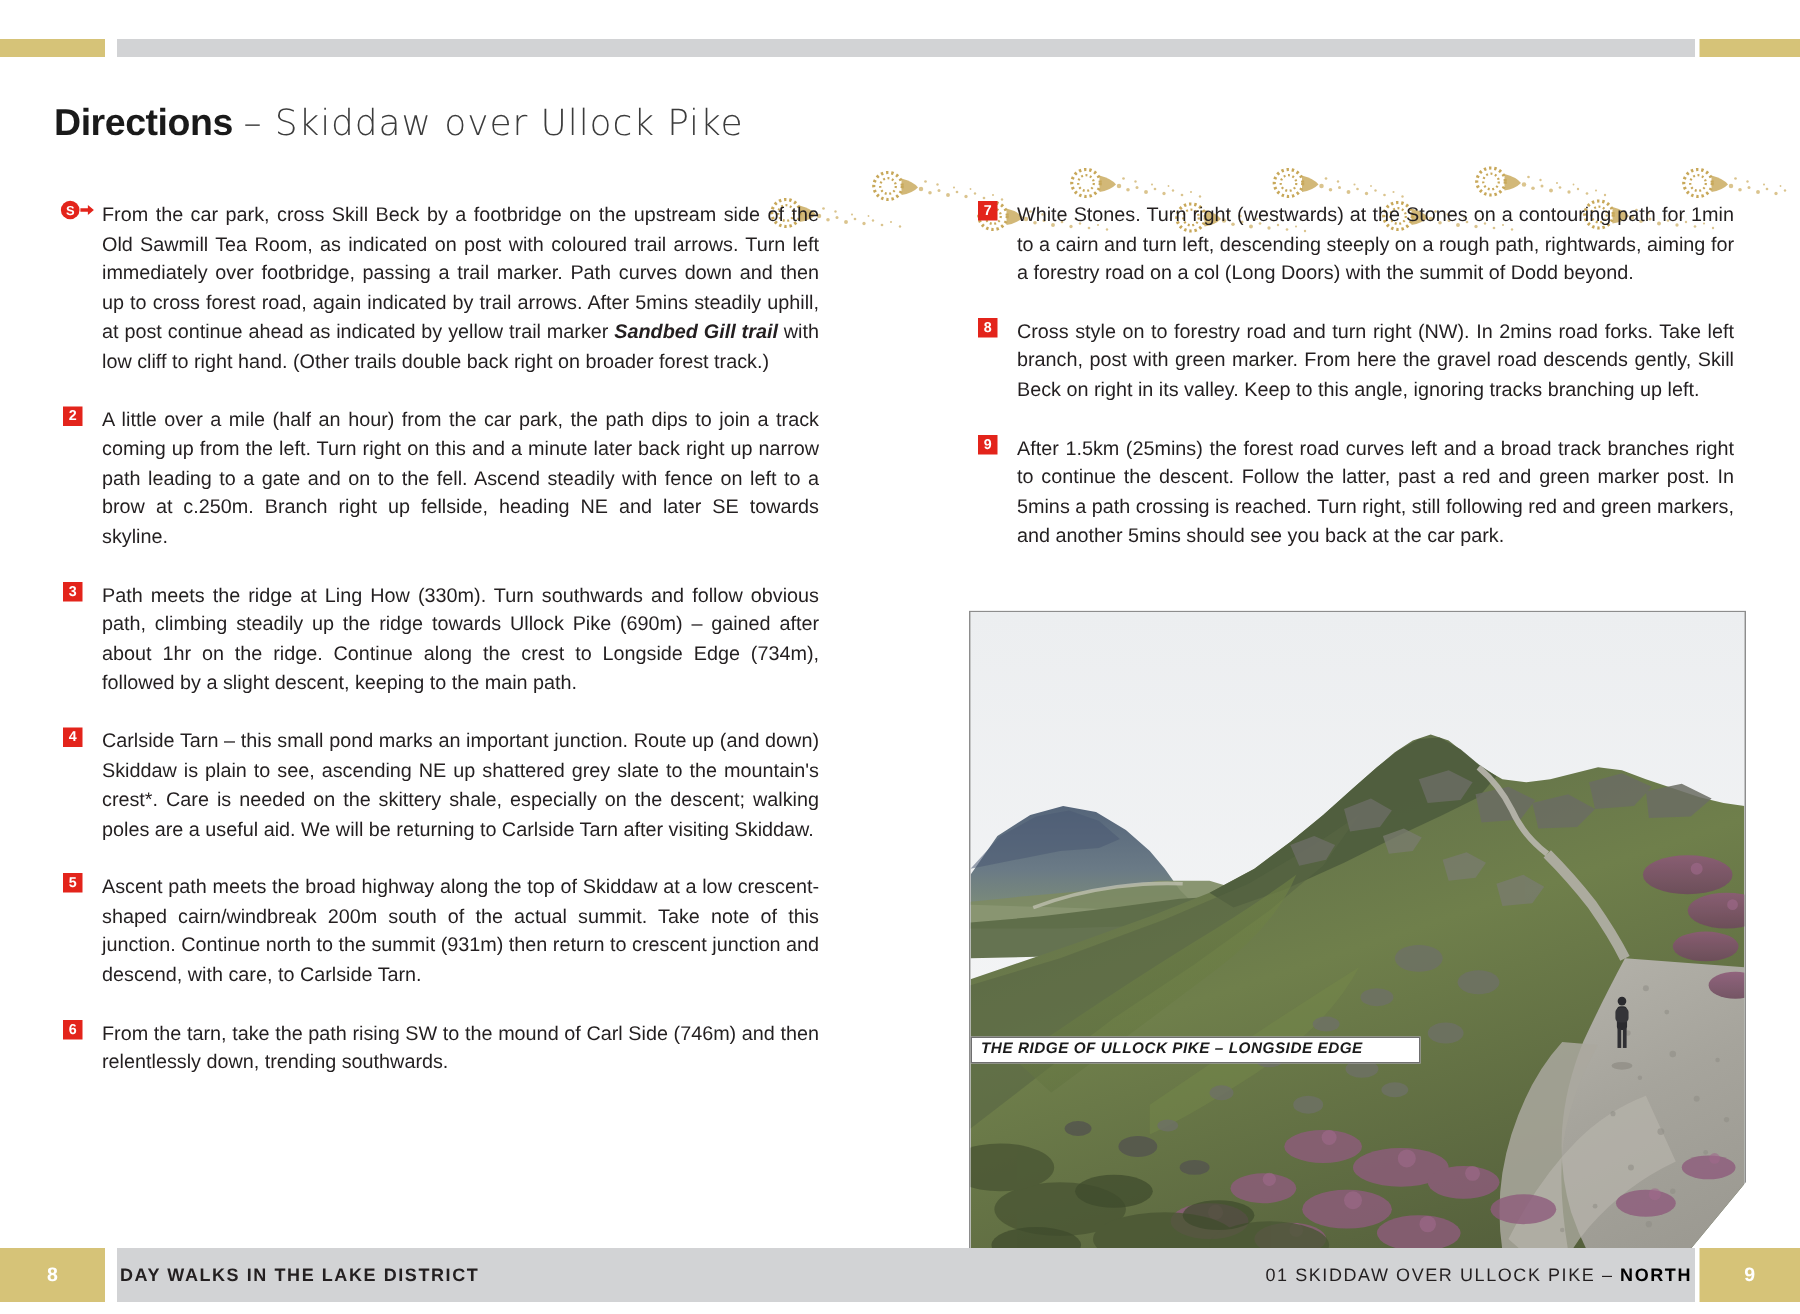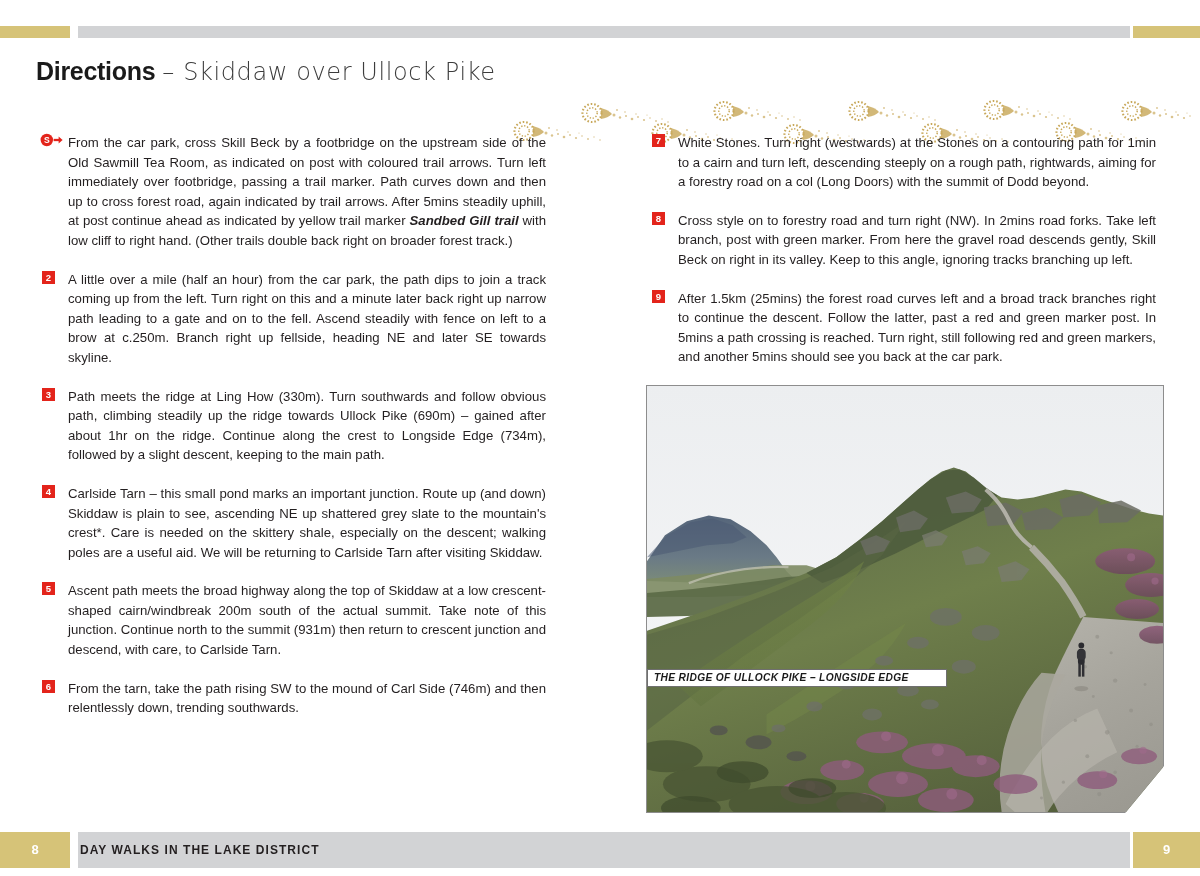--- a/index.html
+++ b/index.html
@@ -14,21 +14,21 @@
   }
 
   
   .topbar{position:absolute;left:0;top:26px;width:1200px;height:12px;}
   .topbar .seg{position:absolute;top:0;height:12px;}
   .topbar .gold-l{left:0;width:70px;background:#d6c378;}
   .topbar .gray{left:78px;width:1052px;background:#d2d3d5;}
   .topbar .gold-r{left:1133px;width:67px;background:#d6c378;}
 
   
-  .header{position:absolute;left:0;top:51px;width:1068px;height:62px;}
+  .header{position:absolute;left:0;top:62px;width:1068px;height:62px;}
   .page-title{
     position:absolute;left:36px;top:6px;
     font-size:25px;letter-spacing:.1px;white-space:nowrap;
   }
   .page-title .strong{font-weight:bold;color:#1a1a1a;letter-spacing:-.3px;}
   .page-title .light{
     font-weight:300;color:#3c3c3c;
     font-family:"DejaVu Sans", sans-serif;
     font-size:24px;letter-spacing:.6px;
   }
@@ -63,21 +63,21 @@
   
   .badge-start{position:absolute;left:4px;top:0px;width:24px;height:14px;}
   .badge-sc{position:absolute;left:0px;top:1px;width:24px;height:14px;}
 
   
   .subnote{position:relative;padding-left:32px;margin-left:34px;margin-bottom:19px;}
   .subnote .step-body{text-align:left;}
 
   
   .photo-wrap{
-    position:absolute;left:646px;top:385px;
+    position:absolute;left:646px;top:407px;
     width:518px;height:307px;
   }
   .photo{
     position:absolute;left:0;top:0;width:518px;height:428px;
     border:1px solid #8d8d8d;
     box-sizing:border-box;
     overflow:hidden;
     -webkit-clip-path:polygon(0 0,100% 0,100% 89%,92.5% 100%,0 100%);
     clip-path:polygon(0 0,100% 0,100% 89%,92.5% 100%,0 100%);
     background:#eef0f0;
@@ -424,14 +424,17 @@
 </div>
 
 <div class="footer">
   <div class="band f-gold-l"></div>
   <div class="band f-gray"></div>
   <div class="band f-gold-r"></div>
 
   <div class="f-pagenum left">8</div>
   <div class="f-text left">DAY WALKS IN THE LAKE DISTRICT</div>
 
+  <div class="f-text right">
+    <span class="pre">01 SKIDDAW OVER ULLOCK PIKE – </span><span class="north">NORTH</span>
+  </div>
   <div class="f-pagenum right">9</div>
 </div>
 
 </body></html>

